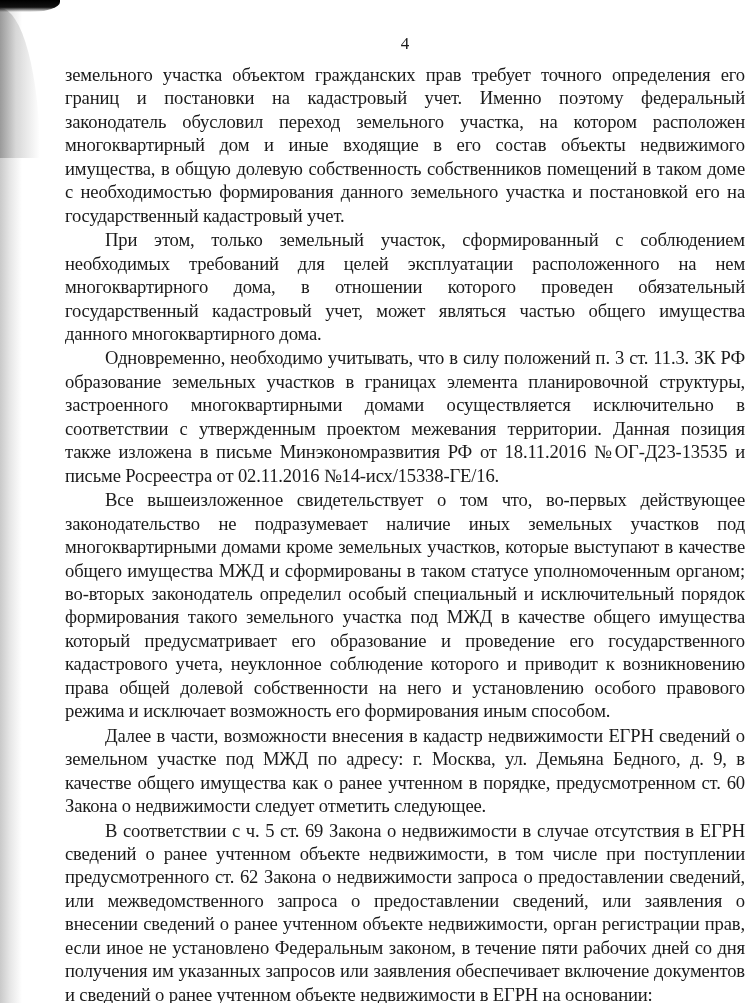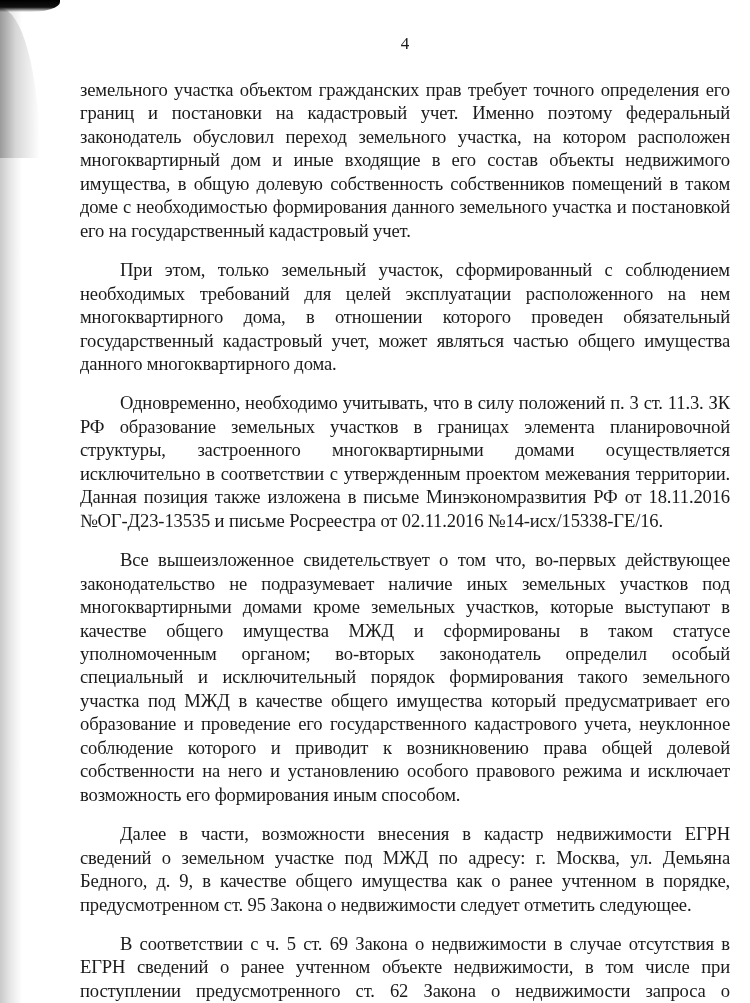--- a/index.html
+++ b/index.html
@@ -59,21 +59,21 @@
       font-size: 17px;
       line-height: 20px;
     }
     .body-text {
       position: absolute;
       left: 0;
       top: 62px;
       width: 682px;
     }
     .para {
-      margin: 16px;
+      margin: 1px;
       text-align: justify;
       text-indent: 0;
     }
     .para.indent {
       text-indent: 40px;
     }
   </style>
 </head>
 <body>
 
@@ -82,17 +82,17 @@
 <div class="scan-shadow-corner"></div>
 
 <div class="page">
   <div class="page-number">4</div>
 
   <div class="body-text">
     <p class="para">земельного участка объектом гражданских прав требует точного определения его границ и постановки на кадастровый учет. Именно поэтому федеральный законодатель обусловил переход земельного участка, на котором расположен многоквартирный дом и иные входящие в его состав объекты недвижимого имущества, в общую долевую собственность собственников помещений в таком доме с необходимостью формирования данного земельного участка и постановкой его на государственный кадастровый учет.</p>
     <p class="para indent">При этом, только земельный участок, сформированный с соблюдением необходимых требований для целей эксплуатации расположенного на нем многоквартирного дома, в отношении которого проведен обязательный государственный кадастровый учет, может являться частью общего имущества данного многоквартирного дома.</p>
     <p class="para indent">Одновременно, необходимо учитывать, что в силу положений п. 3 ст. 11.3. ЗК РФ образование земельных участков в границах элемента планировочной структуры, застроенного многоквартирными домами осуществляется исключительно в соответствии с утвержденным проектом межевания территории. Данная позиция также изложена в письме Минэкономразвития РФ от 18.11.2016 №ОГ-Д23-13535 и письме Росреестра от 02.11.2016 №14-исх/15338-ГЕ/16.</p>
     <p class="para indent">Все вышеизложенное свидетельствует о том что, во-первых действующее законодательство не подразумевает наличие иных земельных участков под многоквартирными домами кроме земельных участков, которые выступают в качестве общего имущества МЖД и сформированы в таком статусе уполномоченным органом; во-вторых законодатель определил особый специальный и исключительный порядок формирования такого земельного участка под МЖД в качестве общего имущества который предусматривает его образование и проведение его государственного кадастрового учета, неуклонное соблюдение которого и приводит к возникновению права общей долевой собственности на него и установлению особого правового режима и исключает возможность его формирования иным способом.</p>
-    <p class="para indent">Далее в части, возможности внесения в кадастр недвижимости ЕГРН сведений о земельном участке под МЖД по адресу: г. Москва, ул. Демьяна Бедного, д. 9, в качестве общего имущества как о ранее учтенном в порядке, предусмотренном ст. 95 Закона о недвижимости следует отметить следующее.</p>
+    <p class="para indent">Далее в части, возможности внесения в кадастр недвижимости ЕГРН сведений о земельном участке под МЖД по адресу: г. Москва, ул. Демьяна Бедного, д. 9, в качестве общего имущества как о ранее учтенном в порядке, предусмотренном ст. 60 Закона о недвижимости следует отметить следующее.</p>
     <p class="para indent">В соответствии с ч. 5 ст. 69 Закона о недвижимости в случае отсутствия в ЕГРН сведений о ранее учтенном объекте недвижимости, в том числе при поступлении предусмотренного ст. 62 Закона о недвижимости запроса о предоставлении сведений, или межведомственного запроса о предоставлении сведений, или заявления о внесении сведений о ранее учтенном объекте недвижимости, орган регистрации прав, если иное не установлено Федеральным законом, в течение пяти рабочих дней со дня получения им указанных запросов или заявления обеспечивает включение документов и сведений о ранее учтенном объекте недвижимости в ЕГРН на основании:</p>
     <p class="para indent">1) имеющейся в его распоряжении документации о ранее учтенном объекте недвижимости;</p>
   </div>
 </div>
 
 </body></html>

